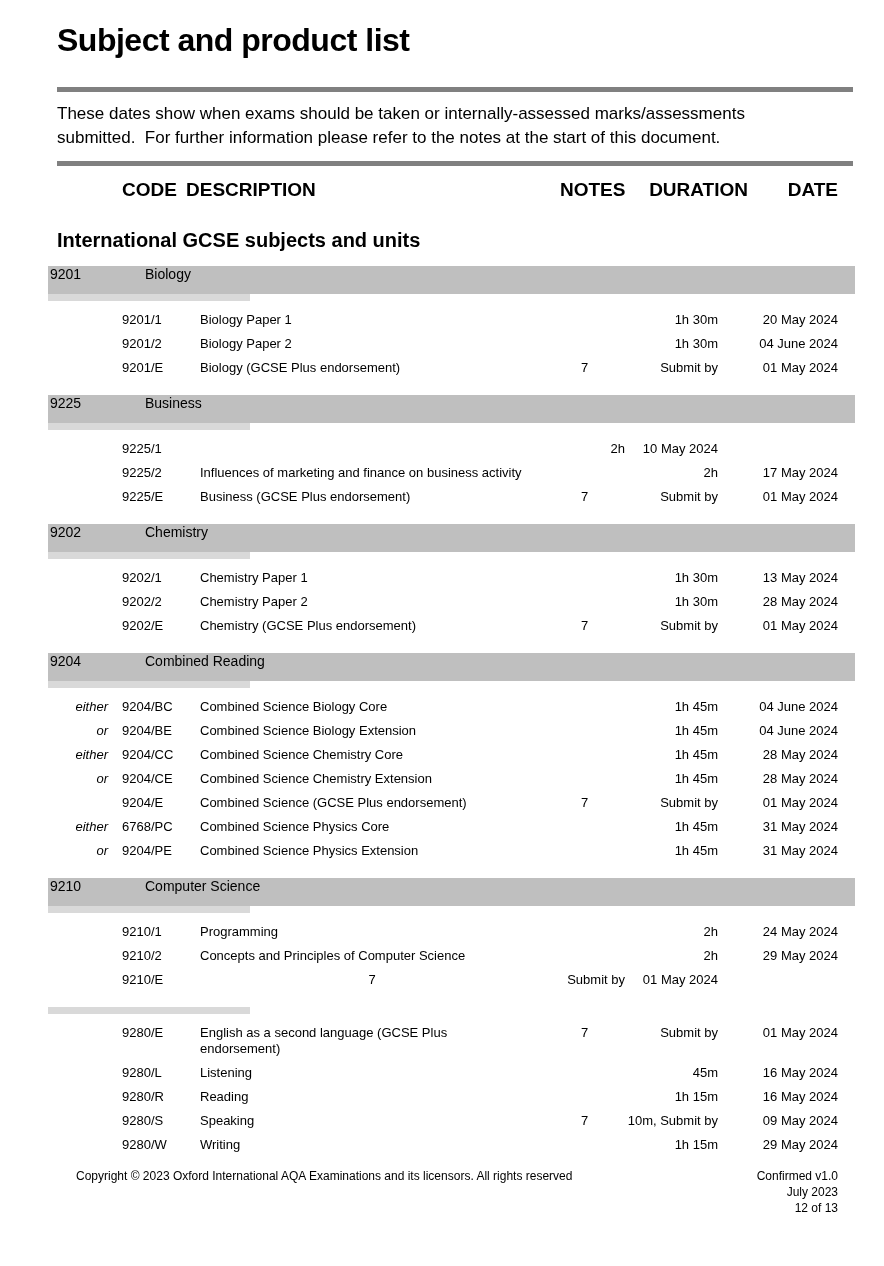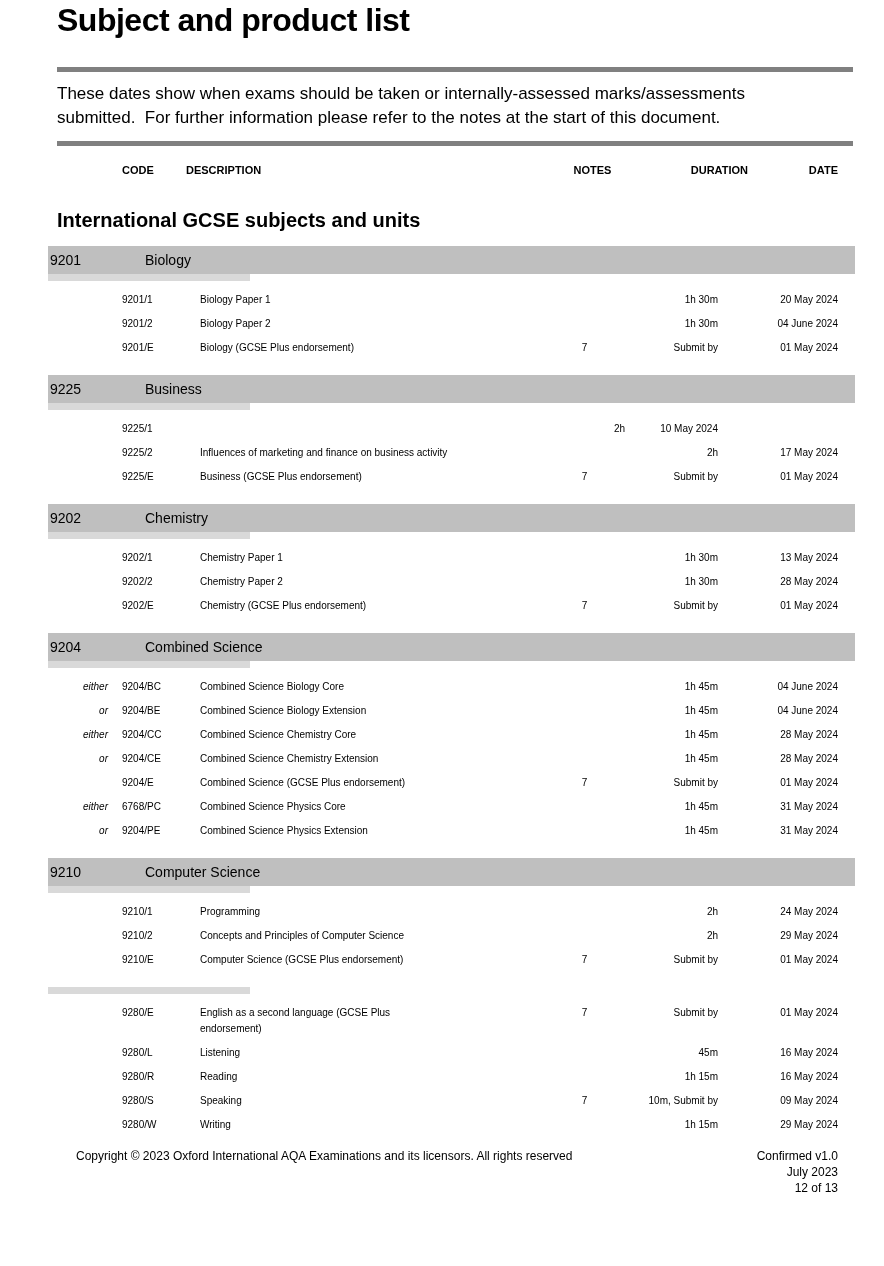--- a/index.html
+++ b/index.html
@@ -10,21 +10,21 @@
     width: 884px;
   }
   .page {
     position: relative;
     width: 884px;
     min-height: 1266px;
     background: #ffffff;
     overflow: hidden;
   }
   .title {
-    margin: 0 0 0 57px;
+    margin: 20px 0 0 57px;
     font-size: 32px;
     font-weight: bold;
     line-height: 40px;
     letter-spacing: -0.5px;
   }
   .rule {
     height: 5px;
     width: 796px;
     margin-left: 57px;
     background: #808080;
@@ -40,56 +40,56 @@
   }
   .grid {
     display: grid;
     margin-left: 48px;
     width: 807px;
   }
   .grid-head { grid-template-columns: 74px 78px 360px 65px 123px 90px; }
   .grid-body { grid-template-columns: 74px 78px 360px 65px 93px 120px; }
   .thead {
     margin-top: 16px;
-    font-size: 11px;
+    font-size: 19px;
     font-weight: bold;
     line-height: 16px;
   }
   .thead .c-desc { margin-left: -14px; }
   .c-either { text-align: right; padding-right: 14px; font-style: italic; }
   .c-code   { text-align: left; }
   .c-desc   { text-align: left; white-space: pre-line; }
   .c-notes  { text-align: center; }
   .c-dur    { text-align: right; }
   .c-date   { text-align: right; }
   .grid-body .c-notes { padding-right: 16px; }
   .section-heading {
     margin: 32px 0 0 57px;
     font-size: 20px;
     font-weight: bold;
     line-height: 20px;
   }
   .subject { margin-top: 16px; }
   .band {
     display: flex;
-    align-items: center;
+    align-items: flex-start;
     margin-left: 48px;
     width: 807px;
     height: 28px;
     background: #bfbfbf;
     font-size: 14px;
   }
   .band-code { margin-left: 2px; width: 95px; }
   .band-strip {
     margin-left: 48px;
     width: 202px;
     height: 7px;
     background: #d9d9d9;
   }
-  .rows { padding: 11px 0 3px 0; font-size: 10px; }
+  .rows { padding: 11px 0 3px 0; font-size: 13px; }
   .row { line-height: 16px; margin-bottom: 8px; }
   .row:last-child { margin-bottom: 0; }
   .footer {
     display: flex;
     justify-content: space-between;
     align-items: flex-start;
     margin-top: 12px;
     padding-left: 76px;
     padding-right: 46px;
     font-size: 12px;
@@ -226,21 +226,21 @@
     <div class="c-notes">7</div>
     <div class="c-dur">Submit by</div>
     <div class="c-date">01 May 2024</div>
   </div>
 </div>
   </section>
 
   <section class="subject">
     <div class="band">
       <span class="band-code">9204</span>
-      <span class="band-name">Combined Science</span>
+      <span class="band-name">Combined Reading</span>
     </div>
     <div class="band-strip"></div>
     <div class="rows">
   <div class="grid grid-body row">
     <div class="c-either">either</div>
     <div class="c-code">9204/BC</div>
     <div class="c-desc">Combined Science Biology Core</div>
     <div class="c-notes"></div>
     <div class="c-dur">1h 45m</div>
     <div class="c-date">04 June 2024</div>
@@ -323,21 +323,20 @@
     <div class="c-code">9210/2</div>
     <div class="c-desc">Concepts and Principles of Computer Science</div>
     <div class="c-notes"></div>
     <div class="c-dur">2h</div>
     <div class="c-date">29 May 2024</div>
   </div>
 
   <div class="grid grid-body row">
     <div class="c-either"></div>
     <div class="c-code">9210/E</div>
-    <div class="c-desc">Computer Science (GCSE Plus endorsement)</div>
     <div class="c-notes">7</div>
     <div class="c-dur">Submit by</div>
     <div class="c-date">01 May 2024</div>
   </div>
 </div>
   </section>
 
   <section class="subject">
     <div class="band-strip"></div>
     <div class="rows">

